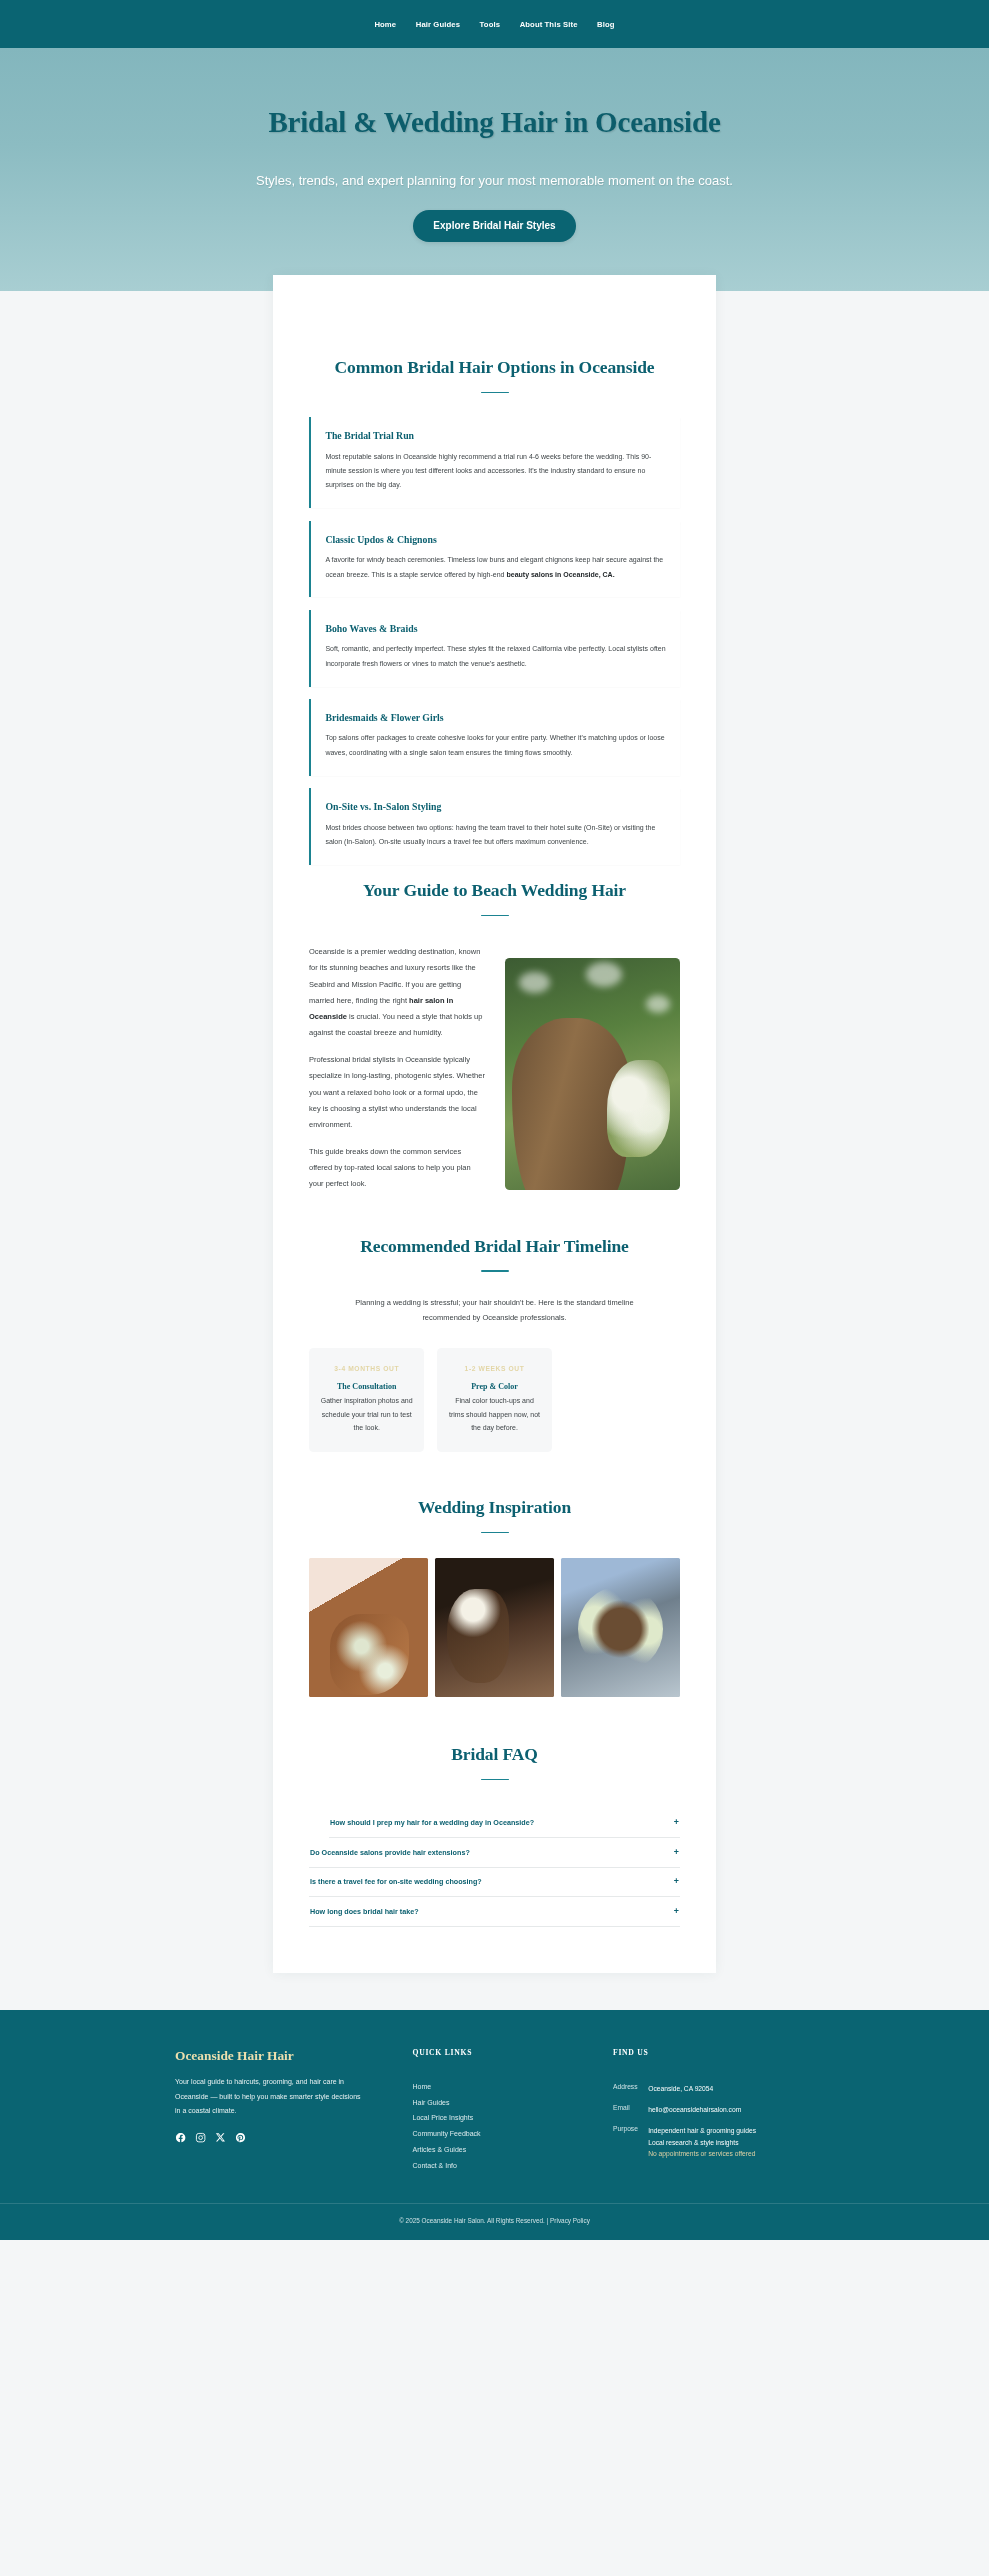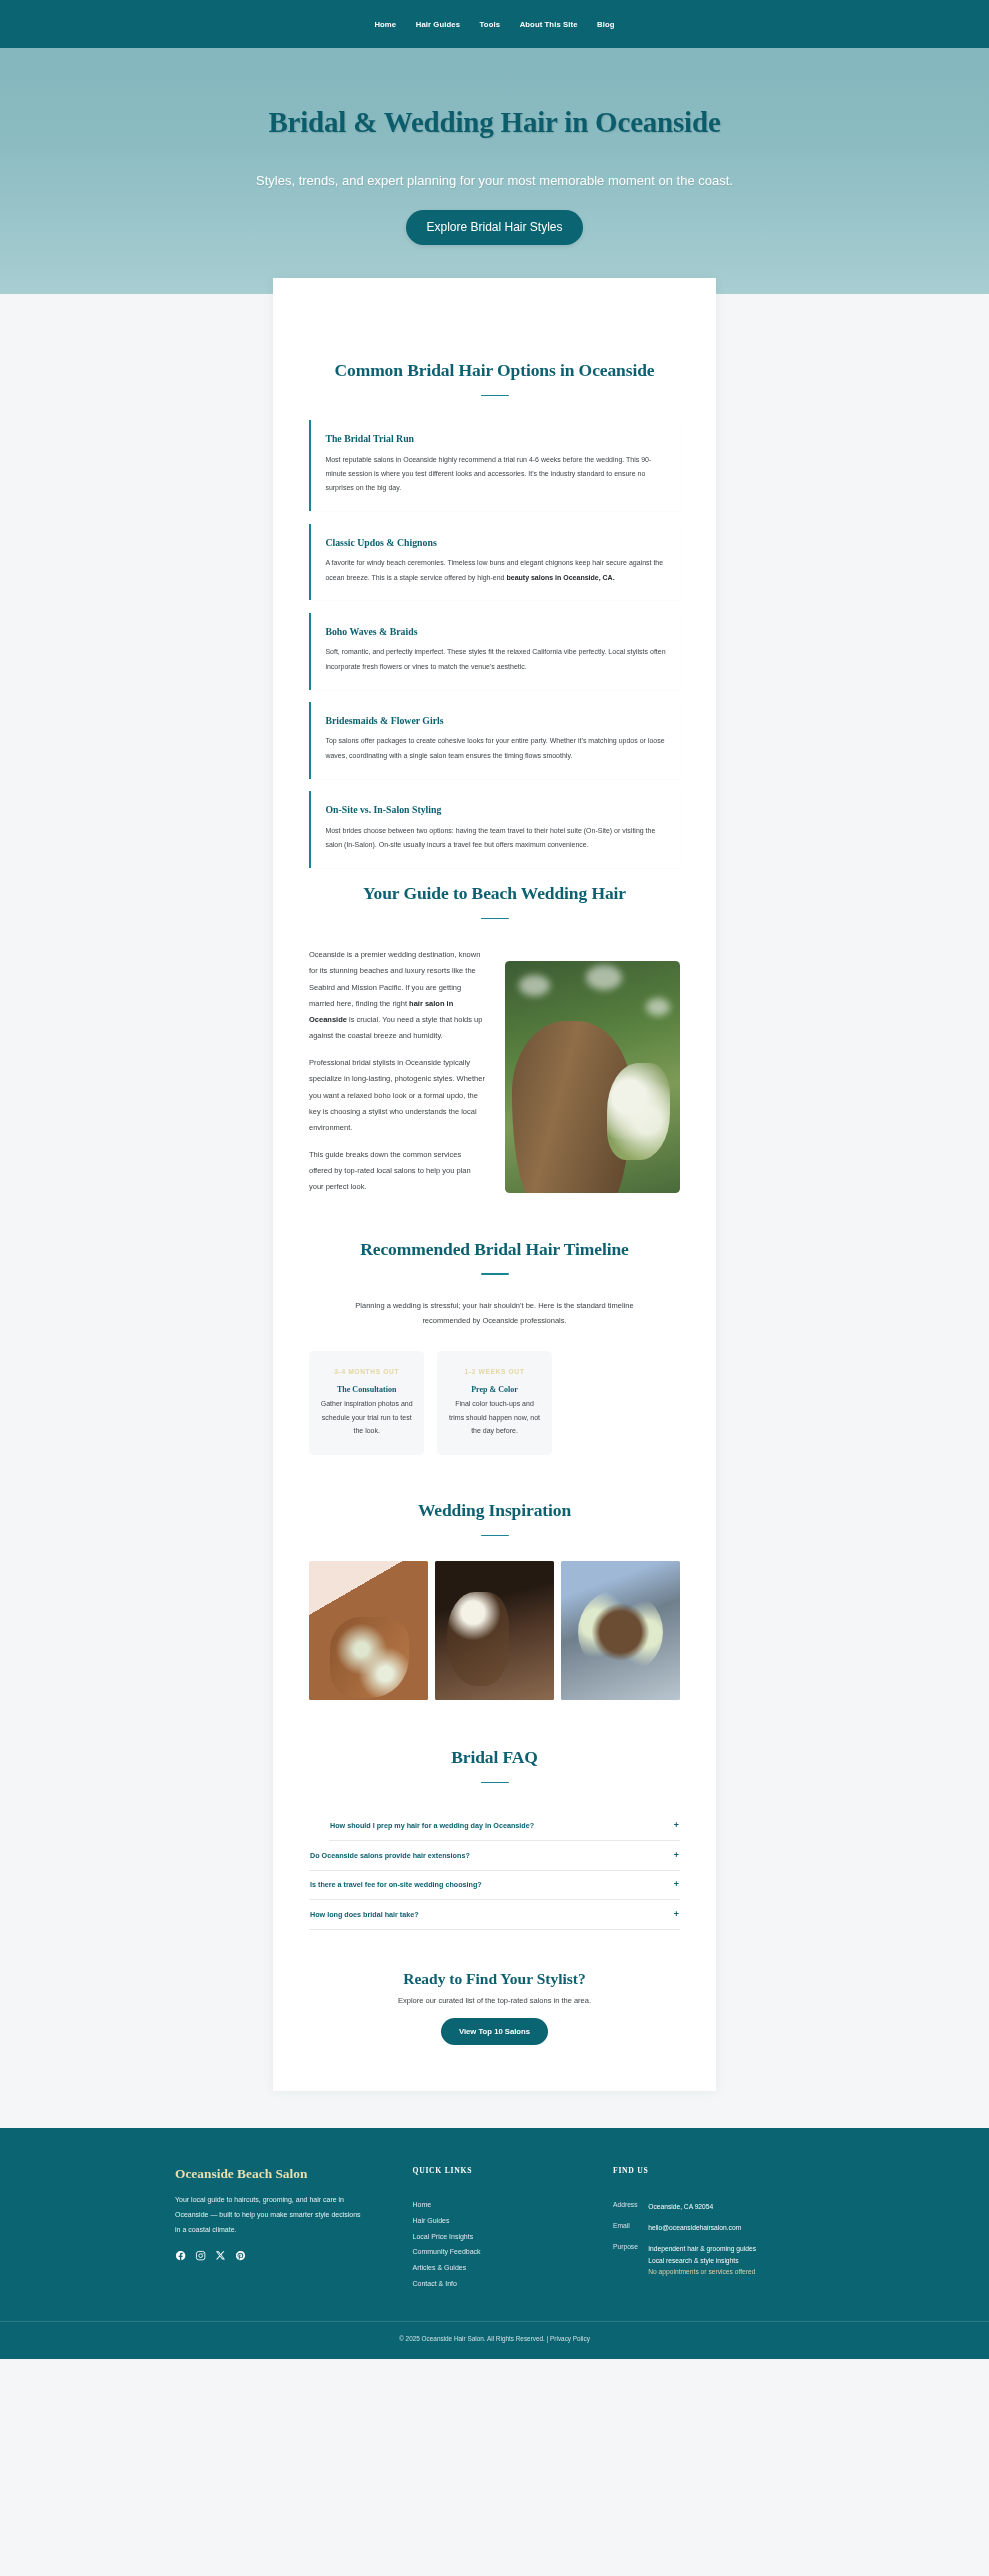--- a/index.html
+++ b/index.html
@@ -53,22 +53,22 @@
     text-shadow: 0.5px 0.5px 1px rgba(0,0,0,.12);
   }
   .hero-btn {
     display: inline-block;
     margin-top: 21.6px;
     background: #0a6472;
     color: #ffffff;
     border: none;
     border-radius: 17.5px;
     padding: 10.3px 20.6px;
-    font-size: 12px;
-    font-weight: 400;
+    font-size: 10px;
+    font-weight: 700;
     font-family: "Liberation Sans", sans-serif;
     cursor: pointer;
     box-shadow: 0 1.5px 4.1px rgba(0,0,0,.10);
   }
 
   
   .page-wrap { display: flex; justify-content: center; background: #f4f6f7; }
   .card {
     width: 443px;
     background: #ffffff;
@@ -412,34 +412,29 @@
         <span class="faq-q">Is there a travel fee for on-site wedding choosing?</span>
         <span class="faq-plus">+</span>
       </div>
       <div class="faq-row">
         <span class="faq-q">How long does bridal hair take?</span>
         <span class="faq-plus">+</span>
       </div>
     </div>
   </section>
 
-  <section class="inner cta">
-    <h2>Ready to Find Your Stylist?</h2>
-    <p>Explore our curated list of the top-rated salons in the area.</p>
-    <button class="cta-btn">View Top 10 Salons</button>
-  </section>
 
 </main>
 </div>
 
 <footer>
   <div class="footer-inner">
 
     <div>
-      <div class="f-brand">Oceanside Beach Salon</div>
+      <div class="f-brand">Oceanside Hair Hair</div>
       <p class="f-about">Your local guide to haircuts, grooming, and hair care in Oceanside — built to help you make smarter style decisions in a coastal climate.</p>
       <div class="socials">
         <span>
           <svg width="11.3" height="11.3" viewBox="0 0 24 24" fill="#fff">
               <path d="M12 2C6.48 2 2 6.48 2 12c0 5 3.66 9.13 8.44 9.88v-6.99H7.9V12h2.54V9.8c0-2.5 1.49-3.89 3.77-3.89 1.09 0 2.24.2 2.24.2v2.46h-1.26c-1.24 0-1.63.77-1.63 1.56V12h2.78l-.45 2.89h-2.33v6.99C18.34 21.13 22 17 22 12c0-5.52-4.48-10-10-10z"></path>
             </svg>
         </span>
         <span>
           <svg width="11.3" height="11.3" viewBox="0 0 24 24" fill="none" stroke="#fff" stroke-width="1.9">
               <rect x="3" y="3" width="18" height="18" rx="5"></rect>

